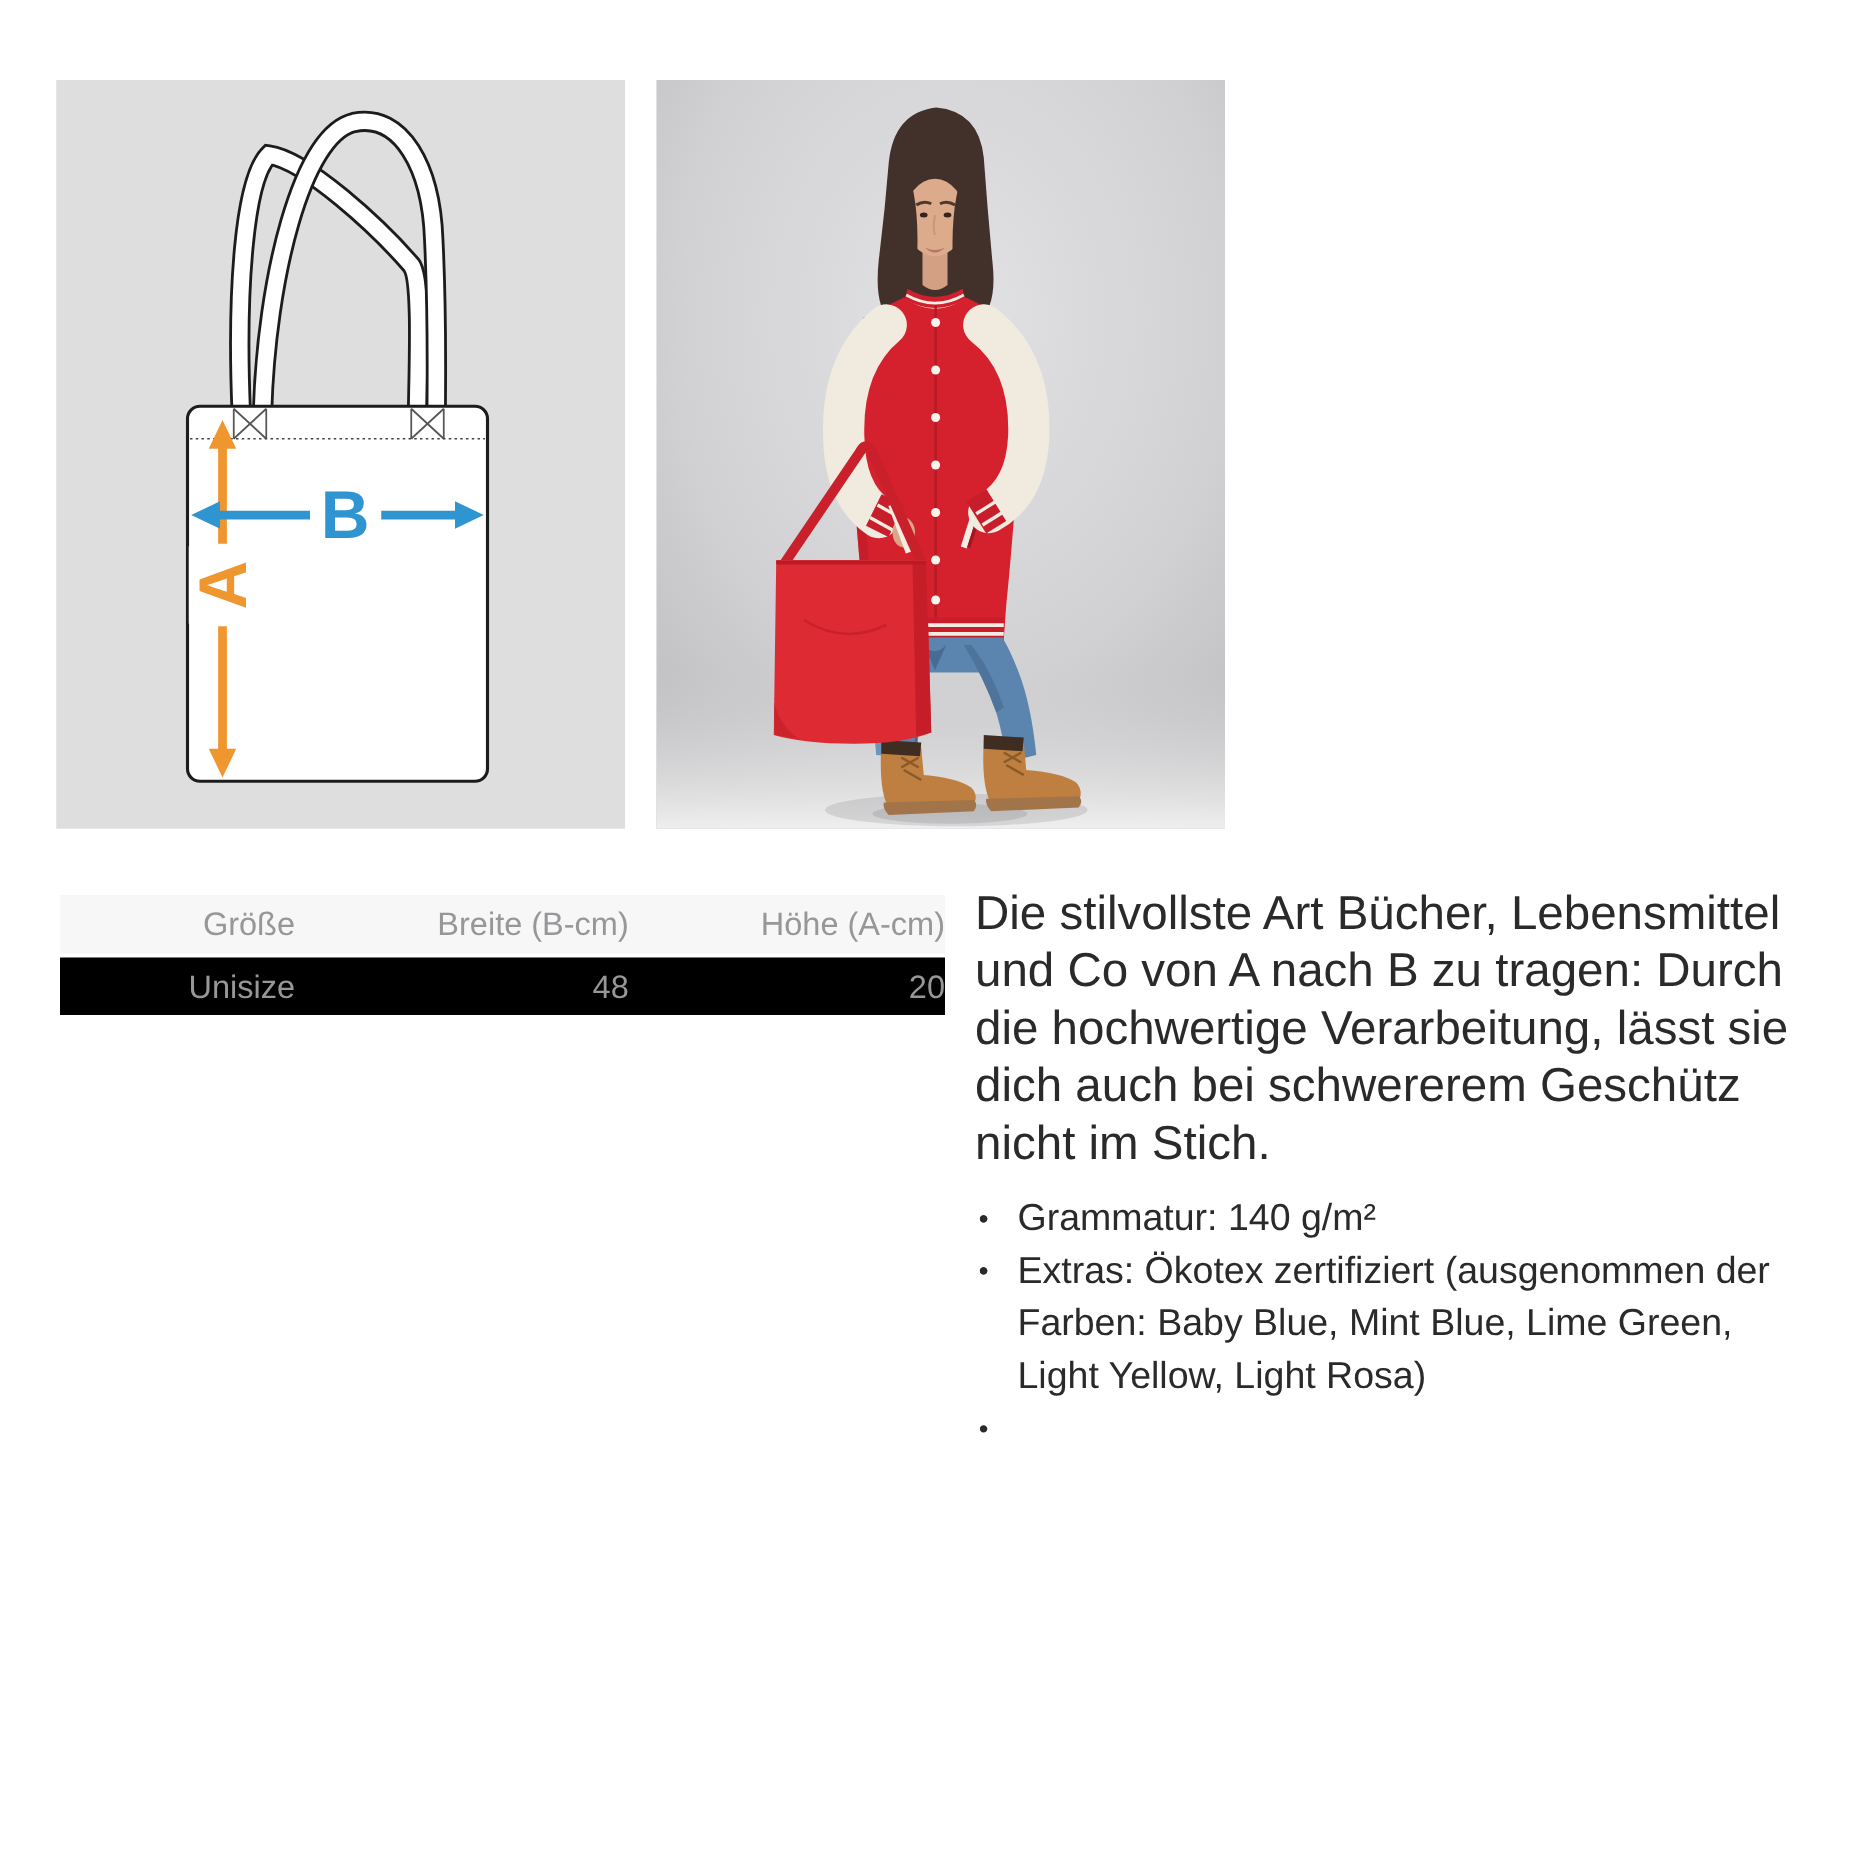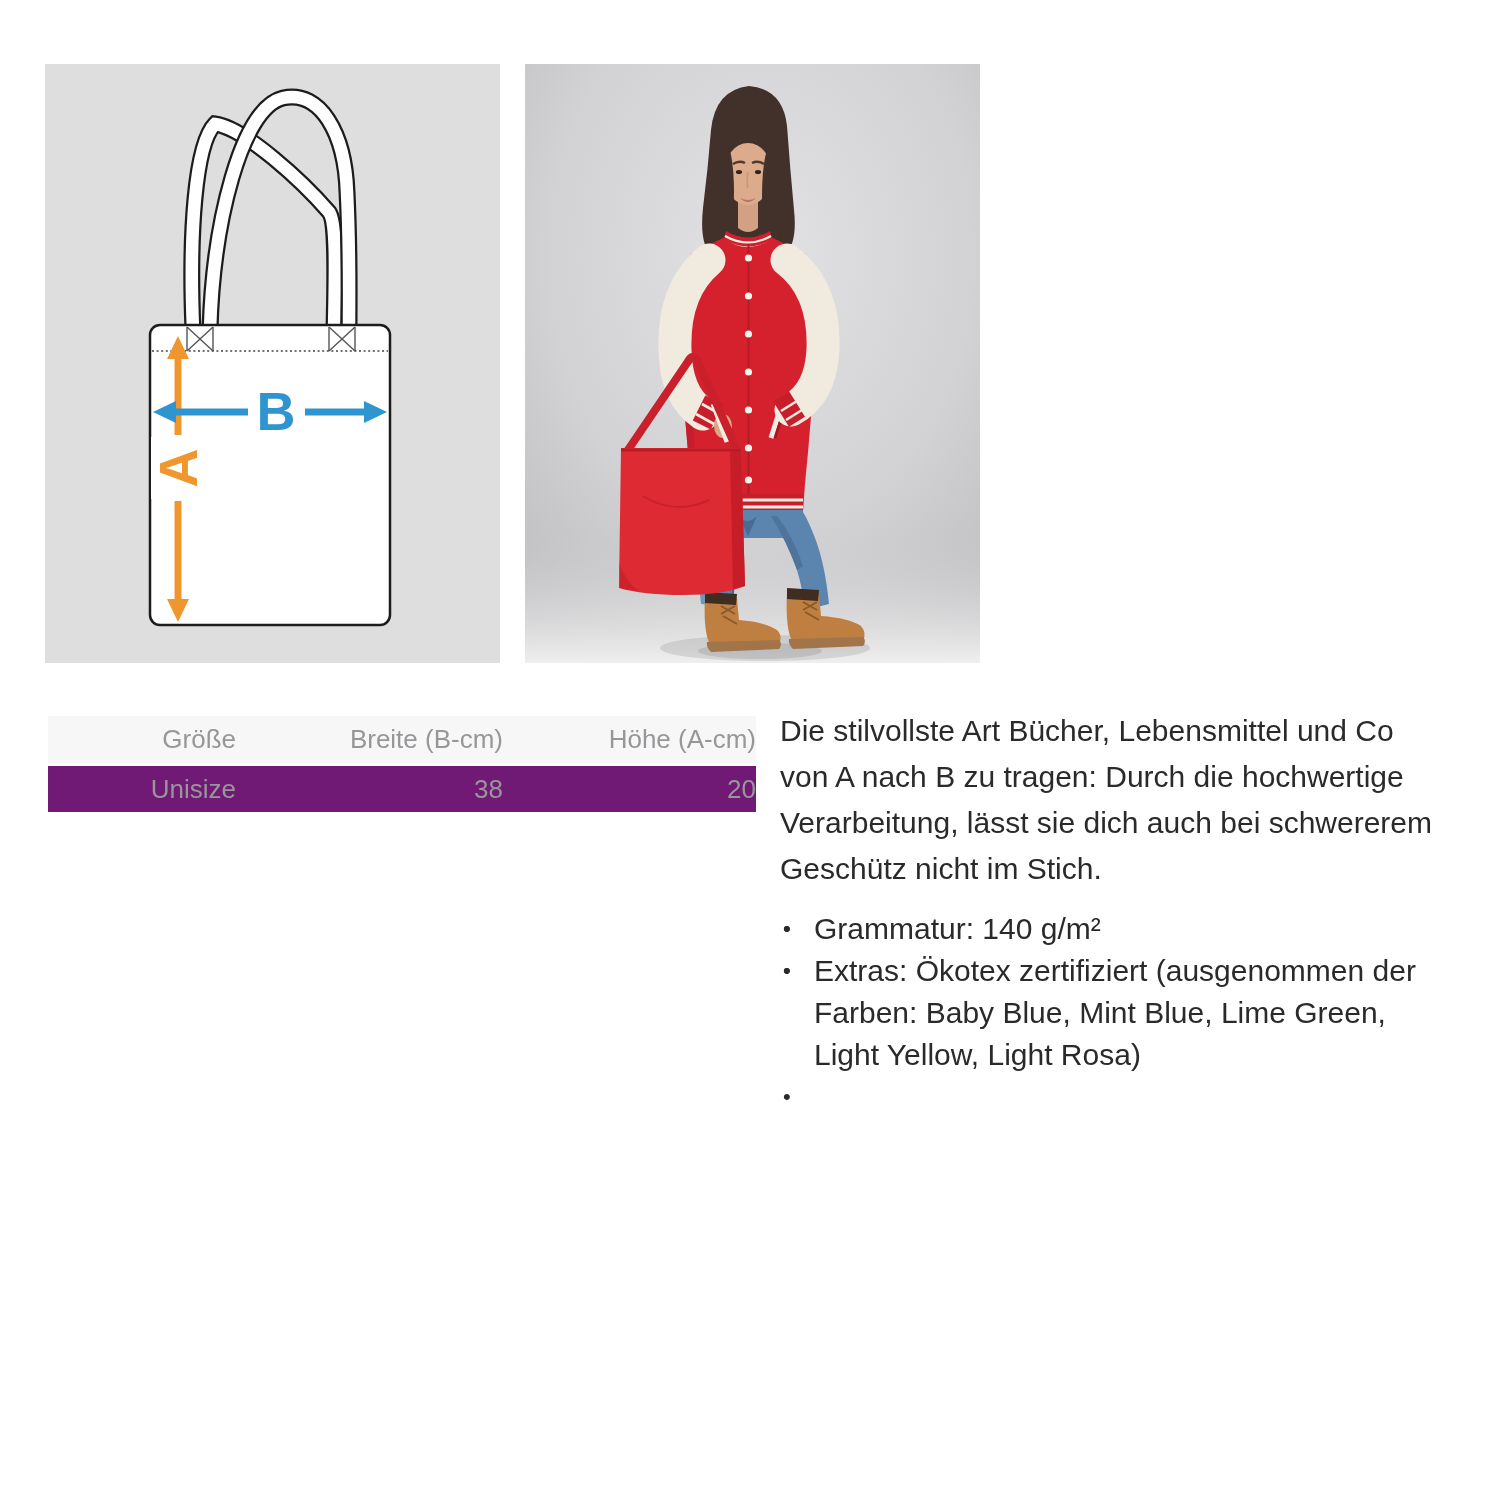--- a/index.html
+++ b/index.html
@@ -8,28 +8,28 @@
 
   .panel { position:absolute; top:64px; height:599px; width:455px; }
   .diagram-panel { left:45px; background:#dedede; }
   .photo-panel { left:525px; }
   .panel svg { display:block; width:100%; height:100%; }
 
   
   .size-table { position:absolute; left:48px; top:716px; width:708px; font-size:26px; color:#97979a;text-align:right; }
   .size-table .t-row { display:flex; align-items:center; }
   .size-table .t-head { height:47px; background:#f7f7f8; }
-  .size-table .t-body { height:46px; background:#701a75; margin-top:3px; }
+  .size-table .t-body { height:46px; background:#000000; margin-top:3px; }
   .size-table .c1 { width:188px; padding-left:27px; }
   .size-table .c2 { width:267px; padding-left:27px; }
   .size-table .c3 { width:253px; padding-left:27px; }
 
   
   .description { position:absolute; left:780px; top:708px; width:700px; color:#2a2a2a; }
-  .description p { width:655px; font-size:30px; line-height:46px; }
+  .description p { width:655px; font-size:38px; line-height:46px; }
   .description ul { list-style:none; margin-top:16px; width:654px; }
   .description li { position:relative; padding-left:34px; font-size:30px; line-height:42px; white-space:pre-wrap; }
   .description li .dot { position:absolute; left:3px; top:0; font-size:22px; line-height:42px; }
 </style>
 </head>
 <body>
 
 <div class="panel diagram-panel">
   <svg viewBox="0 0 455 599">
 
@@ -201,21 +201,21 @@
 </div>
 
 <div class="size-table">
   <div class="t-row t-head">
     <div class="c1">Größe</div>
     <div class="c2">Breite (B-cm)</div>
     <div class="c3">Höhe (A-cm)</div>
   </div>
   <div class="t-row t-body">
     <div class="c1">Unisize</div>
-    <div class="c2">38</div>
+    <div class="c2">48</div>
     <div class="c3">20</div>
   </div>
 </div>
 
 <div class="description">
   <p>Die stilvollste Art Bücher, Lebensmittel und Co von A nach B zu tragen: Durch die hochwertige Verarbeitung, lässt sie dich auch bei schwererem Geschütz nicht im Stich.</p>
   <ul>
     <li><span class="dot">•</span></li>
     <li><span class="dot">•</span><span>Grammatur: 140 g/m²</span></li>
     <li><span class="dot">•</span></li>

